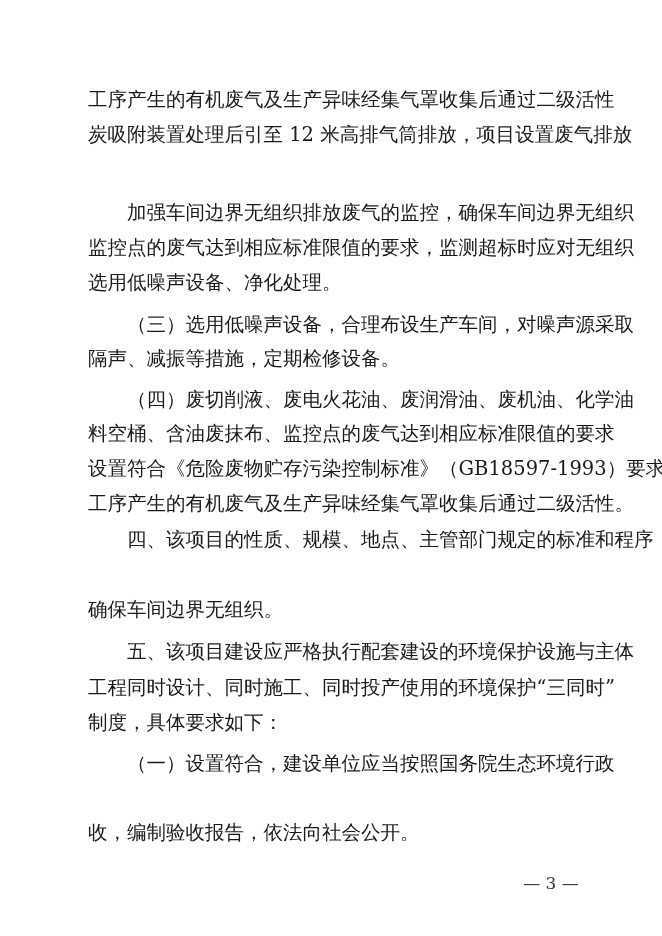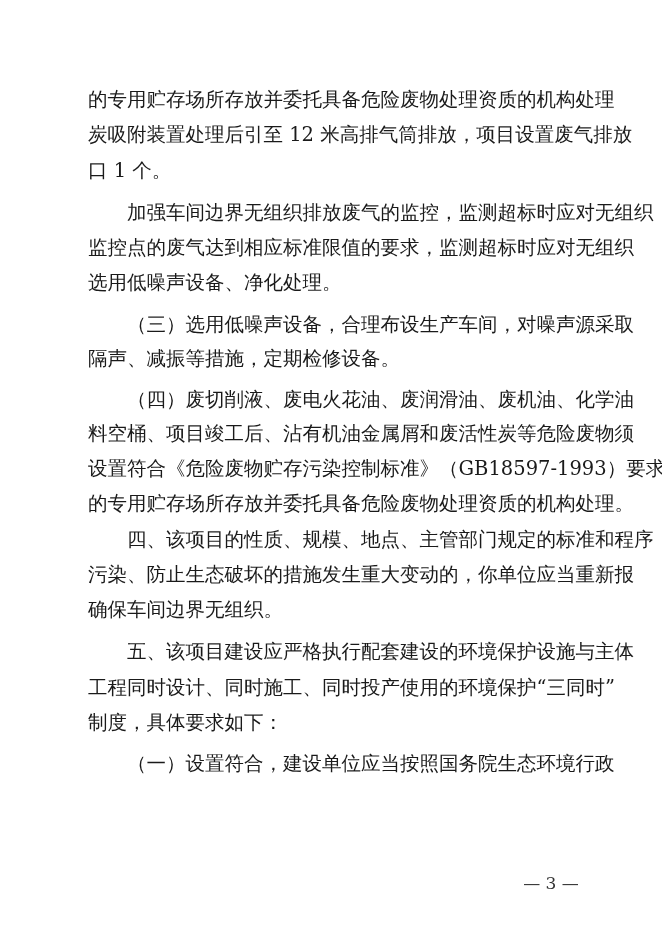--- a/index.html
+++ b/index.html
@@ -11,41 +11,40 @@
     .line.last { text-align-last: left; }
     .line.indent { left: 127px; width: 451px; }
     .page-number { position: absolute; left: 520px; top: 872px; width: 62px; height: 22px;
                    font-size: 17px; line-height: 22px; text-align: center; color: #333; white-space: nowrap; }
   </style>
 </head>
 <body>
 
 <div class="page">
 
-  <div class="line" style="top:88px">的专用贮存场所存放并委托具备危险废物处理资质的机构处理</div>
+  <div class="line" style="top:88px">工序产生的有机废气及生产异味经集气罩收集后通过二级活性</div>
   <div class="line" style="top:123px">炭吸附装置处理后引至 12 米高排气筒排放，项目设置废气排放</div>
-  <div class="line last" style="top:159px">口 1 个。</div>
 
-  <div class="line indent" style="top:201px">加强车间边界无组织排放废气的监控，监测超标时应对无组织</div>
+  <div class="line indent" style="top:201px">加强车间边界无组织排放废气的监控，确保车间边界无组织</div>
   <div class="line" style="top:236px">监控点的废气达到相应标准限值的要求，监测超标时应对无组织</div>
   <div class="line last" style="top:271px">选用低噪声设备、净化处理。</div>
 
   <div class="line indent" style="top:313px">（三）选用低噪声设备，合理布设生产车间，对噪声源采取</div>
   <div class="line last" style="top:347px">隔声、减振等措施，定期检修设备。</div>
 
   <div class="line indent" style="top:388px">（四）废切削液、废电火花油、废润滑油、废机油、化学油</div>
-  <div class="line" style="top:422px">料空桶、项目竣工后、沾有机油金属屑和废活性炭等危险废物须</div>
+  <div class="line" style="top:422px">料空桶、含油废抹布、监控点的废气达到相应标准限值的要求</div>
   <div class="line" style="top:457px">设置符合《危险废物贮存污染控制标准》（GB18597-1993）要求</div>
-  <div class="line" style="top:492px">的专用贮存场所存放并委托具备危险废物处理资质的机构处理。</div>
+  <div class="line" style="top:492px">工序产生的有机废气及生产异味经集气罩收集后通过二级活性。</div>
 
   <div class="line indent" style="top:528px">四、该项目的性质、规模、地点、主管部门规定的标准和程序</div>
-  <div class="line" style="top:563px">污染、防止生态破坏的措施发生重大变动的，你单位应当重新报</div>
   <div class="line last" style="top:598px">确保车间边界无组织。</div>
 
   <div class="line indent" style="top:640px">五、该项目建设应严格执行配套建设的环境保护设施与主体</div>
   <div class="line" style="top:676px">工程同时设计、同时施工、同时投产使用的环境保护“三同时”</div>
 
   <div class="line last" style="top:711px">制度，具体要求如下：</div>
 
   <div class="line indent" style="top:752px">（一）设置符合，建设单位应当按照国务院生态环境行政</div>
+  <div class="line last" style="top:821px">收，编制验收报告，依法向社会公开。</div>
 
   <div class="page-number">— 3 —</div>
 </div>
 
 </body></html>

